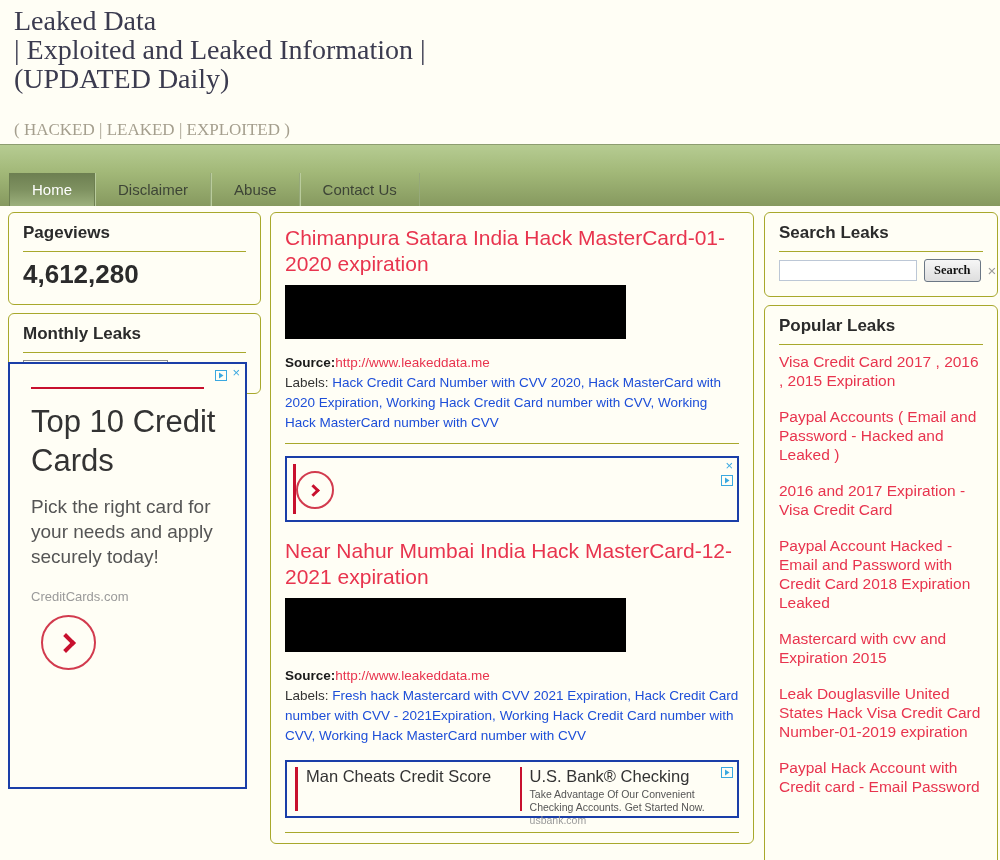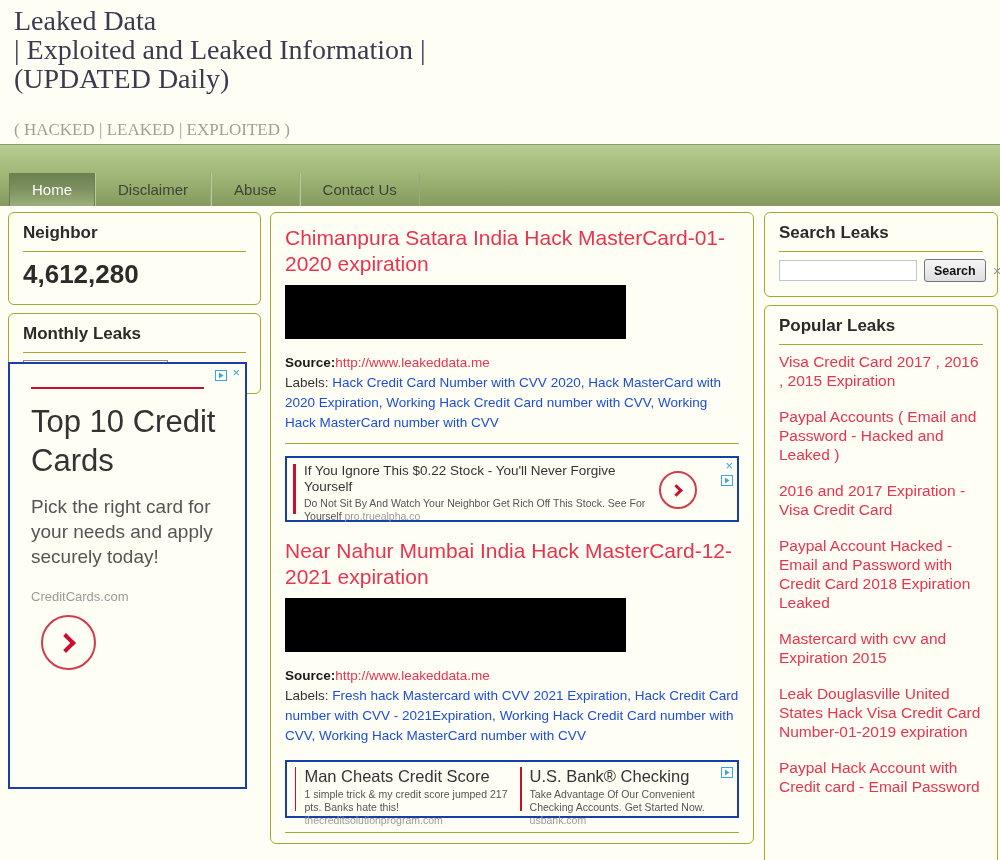--- a/index.html
+++ b/index.html
@@ -272,21 +272,21 @@
     font-family: "Liberation Sans", sans-serif;
     font-size: 12px;
     padding: 0 4px;
   }
   .search-btn {
     height: 23px;
     padding: 0 9px;
     border: 1px solid #6b7785;
     border-radius: 3px;
     background: linear-gradient(to bottom, #f6f6f6, #dedede);
-    font-family: Liberation Sans, sans-serif;
+    font-family: Liberation Serif, serif;
     font-size: 12.5px;
     font-weight: bold;
     color: #111;
     cursor: pointer;
   }
   .search-clear { color: #9a9a9a; font-size: 15px; cursor: pointer; }
 
   .popular-item {
     font-size: 15.5px;
     line-height: 19px;
@@ -326,21 +326,21 @@
       <span>Contact Us</span>
     </div>
   </div>
 </div>
 
 <div class="page-body">
 
   <div class="col-left">
 
     <div class="widget">
-      <div class="widget-title">Neighbor</div>
+      <div class="widget-title">Pageviews</div>
       <div class="pageviews-count">4,612,280</div>
     </div>
 
     <div class="widget" style="padding-bottom:10px;">
       <div class="widget-title">Monthly Leaks</div>
       <select class="archive-select">
         <option>Monthly Leaks</option>
       </select>
     </div>
 
@@ -377,27 +377,20 @@
           <div>
             <span class="post-labels-label">Labels:</span>
             <span class="post-label-link">Hack Credit Card Number with CVV 2020</span><span class="post-label-link">, </span><span class="post-label-link">Hack MasterCard with 2020 Expiration</span><span class="post-label-link">, </span><span class="post-label-link">Working Hack Credit Card number with CVV</span><span class="post-label-link">, </span><span class="post-label-link">Working Hack MasterCard number with CVV</span>
           </div>
         </div>
         <div class="post-divider"></div>
       </div>
 
       <div class="ad-stock">
         <div class="ad-accent"></div>
-        <div class="ad-stock-text">
-          <div class="ad-stock-head">If You Ignore This $0.22 Stock - You'll Never Forgive Yourself</div>
-          <div class="ad-stock-body">
-            <span>Do Not Sit By And Watch Your Neighbor Get Rich Off This Stock. See For Yourself</span>
-            <span class="ad-stock-dom">pro.truealpha.co</span>
-          </div>
-        </div>
         <div class="ad-stock-cta">
           <span class="chev-sm"></span>
         </div>
         <div class="ad-stock-badges">
           <span class="ad-close-icon">×</span>
           <span class="ad-choice-icon">
             <svg width="12" height="11" viewBox="0 0 12 11">
               <rect x="0.5" y="0.5" width="11" height="10" fill="none" stroke="#3aa8e0"></rect>
               <polygon points="4,2.5 8.5,5.5 4,8.5" fill="#3aa8e0"></polygon>
             </svg>
@@ -417,24 +410,20 @@
             <span class="post-label-link">Fresh hack Mastercard with CVV 2021 Expiration</span><span class="post-label-link">, </span><span class="post-label-link">Hack Credit Card number with CVV - 2021Expiration</span><span class="post-label-link">, </span><span class="post-label-link">Working Hack Credit Card number with CVV</span><span class="post-label-link">, </span><span class="post-label-link">Working Hack MasterCard number with CVV</span>
           </div>
         </div>
       </div>
 
       <div class="ad-dual">
         <div class="ad-dual-unit">
           <div class="ad-dual-accent"></div>
           <div>
             <div class="ad-dual-head">Man Cheats Credit Score</div>
-            <div class="ad-dual-body">
-              <span>1 simple trick &amp; my credit score jumped 217 pts. Banks hate this!</span>
-              <span class="ad-dual-dom">thecreditsolutionprogram.com</span>
-            </div>
           </div>
         </div>
         <div class="ad-dual-unit">
           <div class="ad-dual-accent"></div>
           <div>
             <div class="ad-dual-head">U.S. Bank® Checking</div>
             <div class="ad-dual-body">
               <span>Take Advantage Of Our Convenient Checking Accounts. Get Started Now.</span>
               <span class="ad-dual-dom">usbank.com</span>
             </div>

